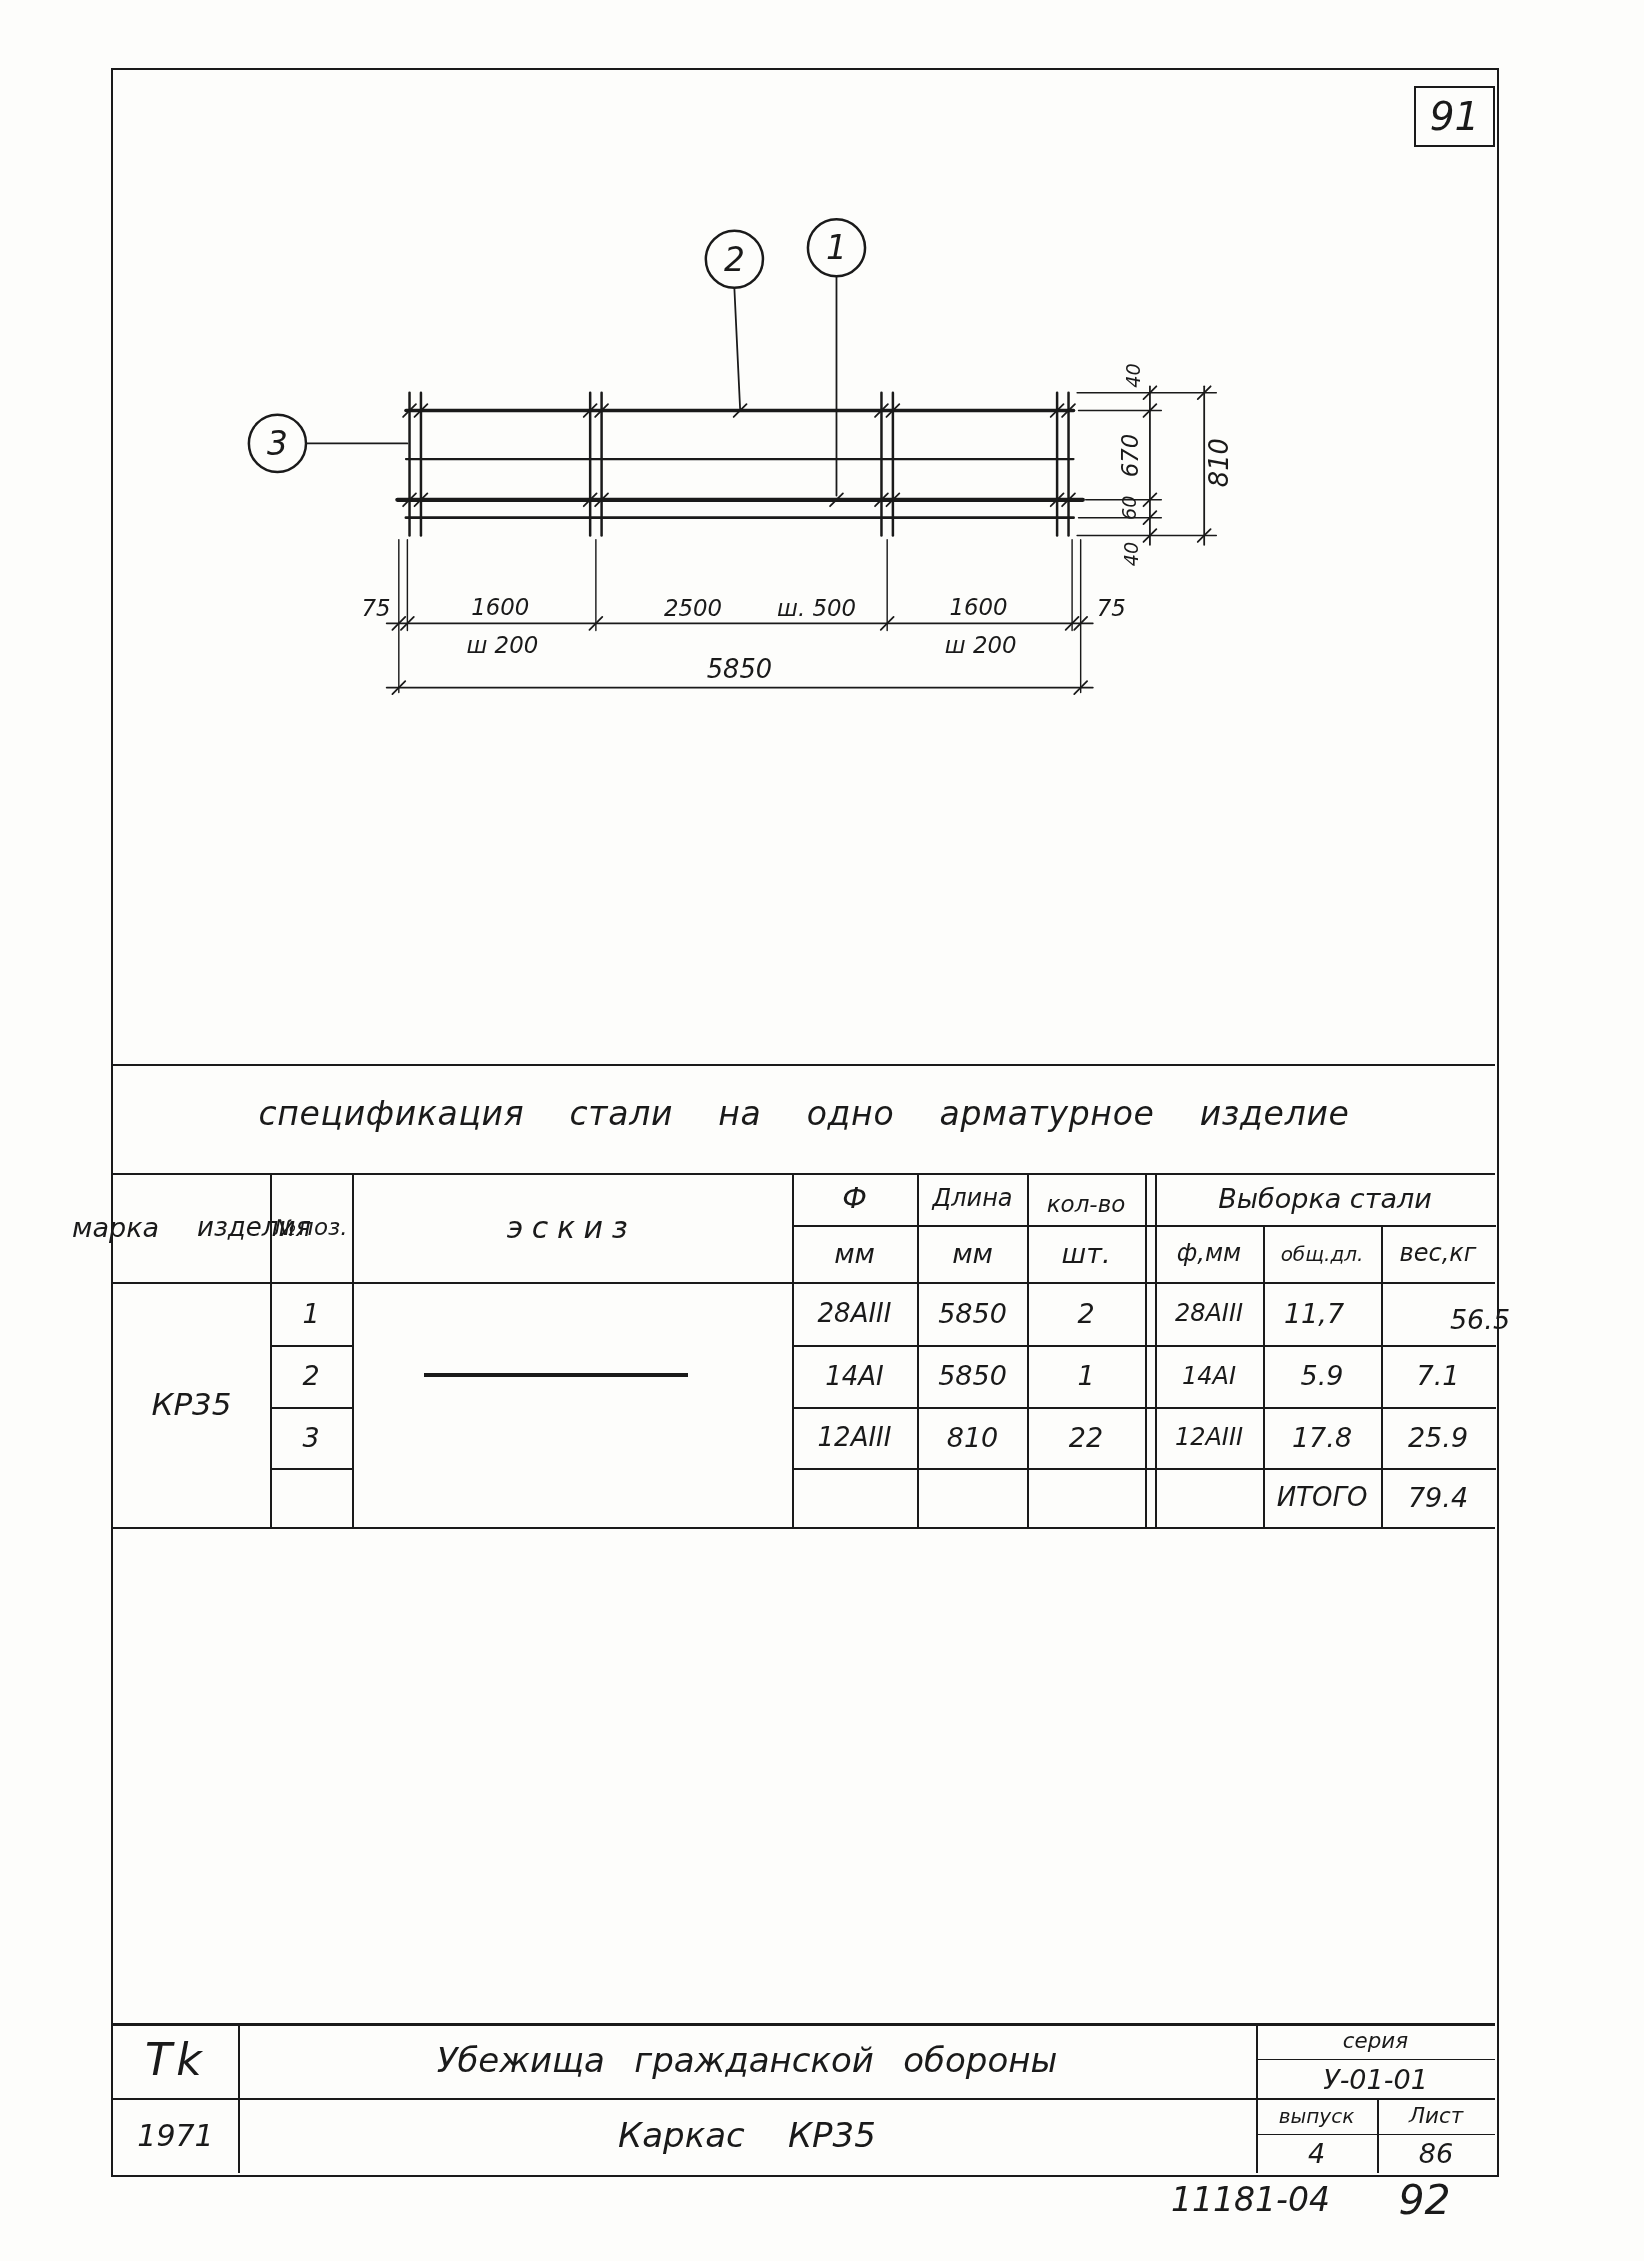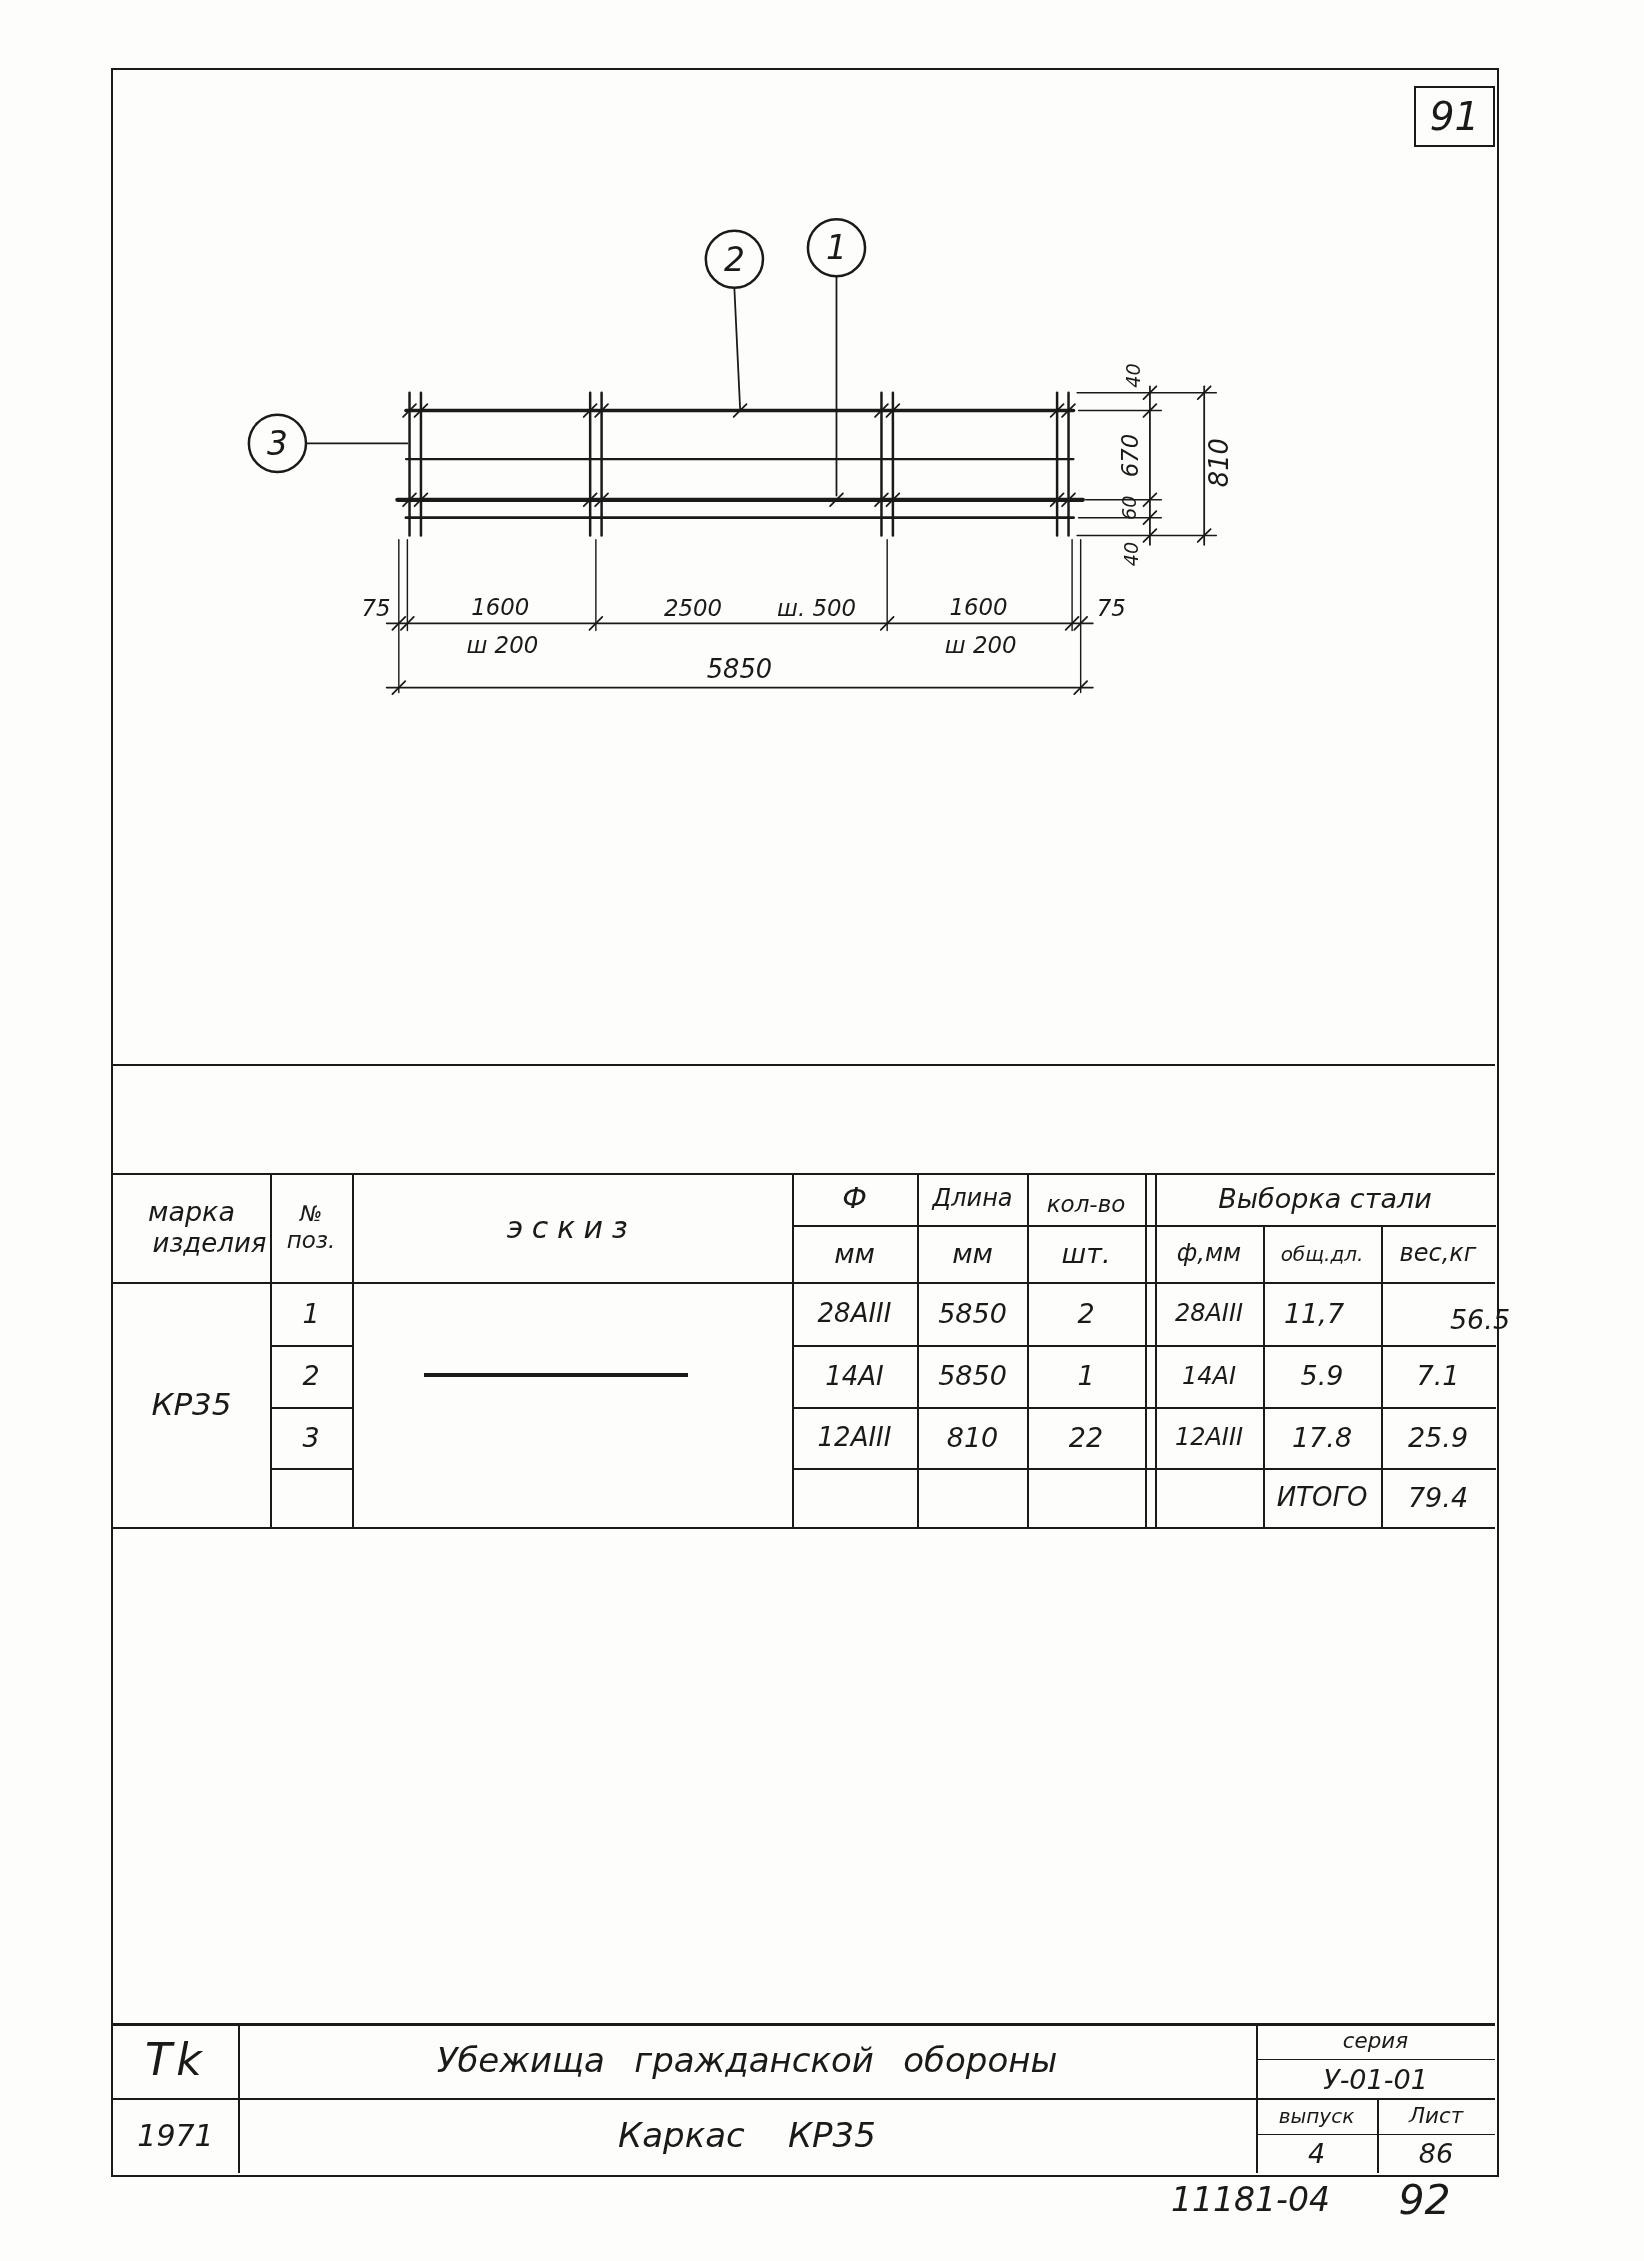--- a/index.html
+++ b/index.html
@@ -11,21 +11,21 @@
   }
   .frame {
     position:absolute; left:111px; top:68px; width:1388px; height:2109px;
     border:2.9px solid #1a1a1a;
   }
   .line { position:absolute; background:#1a1a1a; }
   .c {
     position:absolute; display:flex; align-items:center; justify-content:center;
     text-align:center; font-size:27px; line-height:1.1; color:#1a1a1a;
   }
-  .stack { flex-direction:column; gap:2.1px; }
+  .stack { flex-direction:row; gap:2.1px; }
   .sheetnum {
     position:absolute; left:1301px; top:15.7px; width:81px; height:61px;
     border:2.9px solid #1a1a1a; display:flex; align-items:center; justify-content:center;
     font-size:39px;
   }
   .spec-title {
     position:absolute; left:0; top:1021px; width:1382px; height:44px;
     display:flex; align-items:center; justify-content:center;
     font-size:33px; word-spacing:34px; letter-spacing:0.7px;
   }
@@ -150,20 +150,21 @@
         <text class="big" x="877" y="852">5850</text>
       </g>
     </svg>
 
     <div class="sheetnum">
       <span>91</span>
     </div>
 
     <div class="line" style="left:0;top:994px;width:1382px;height:2.1px;"></div>
 
+    <div class="spec-title">спецификация стали на одно арматурное изделие</div>
 
     <div class="line" style="left:0;top:1103px;width:1382px;height:2.1px;"></div>
     <div class="line" style="left:679px;top:1155px;width:704px;height:2.1px;"></div>
     <div class="line" style="left:0;top:1212px;width:1382px;height:2.1px;"></div>
     <div class="line" style="left:157px;top:1275px;width:82px;height:2.1px;"></div>
     <div class="line" style="left:679px;top:1275px;width:704px;height:2.1px;"></div>
     <div class="line" style="left:157px;top:1337px;width:82px;height:2.1px;"></div>
     <div class="line" style="left:679px;top:1337px;width:704px;height:2.1px;"></div>
     <div class="line" style="left:157px;top:1398px;width:82px;height:2.1px;"></div>
     <div class="line" style="left:679px;top:1398px;width:704px;height:2.1px;"></div>

